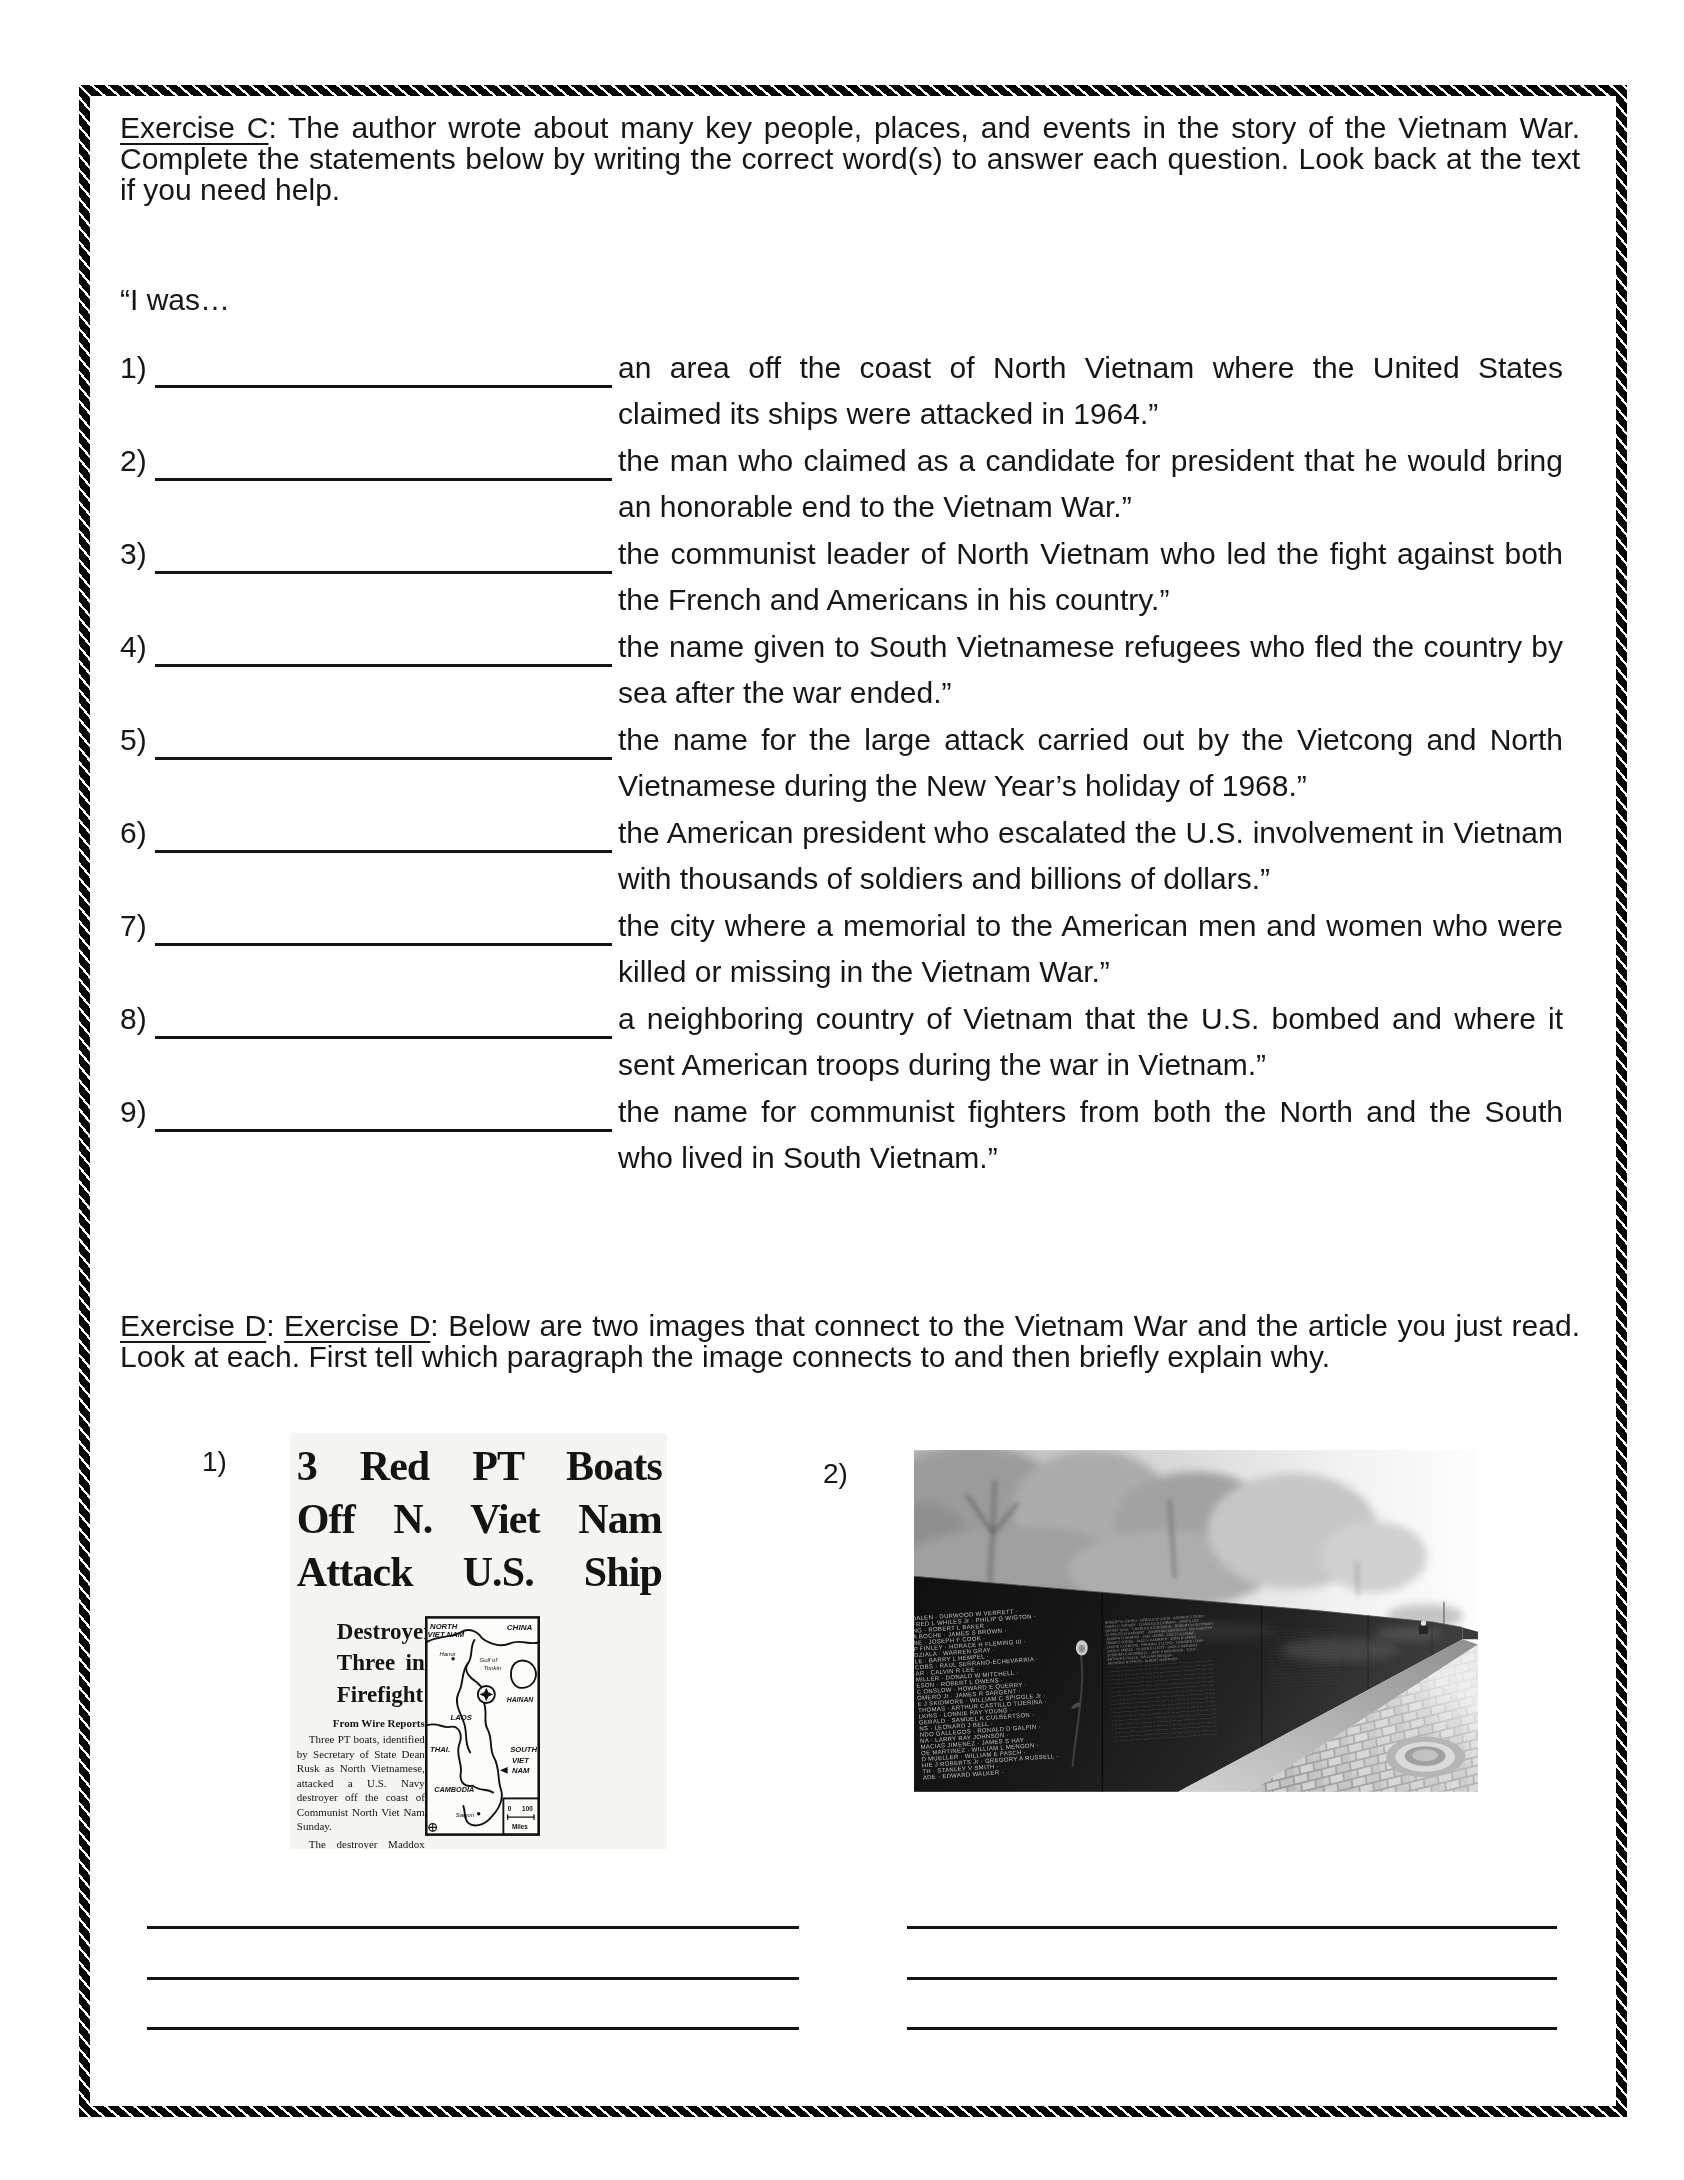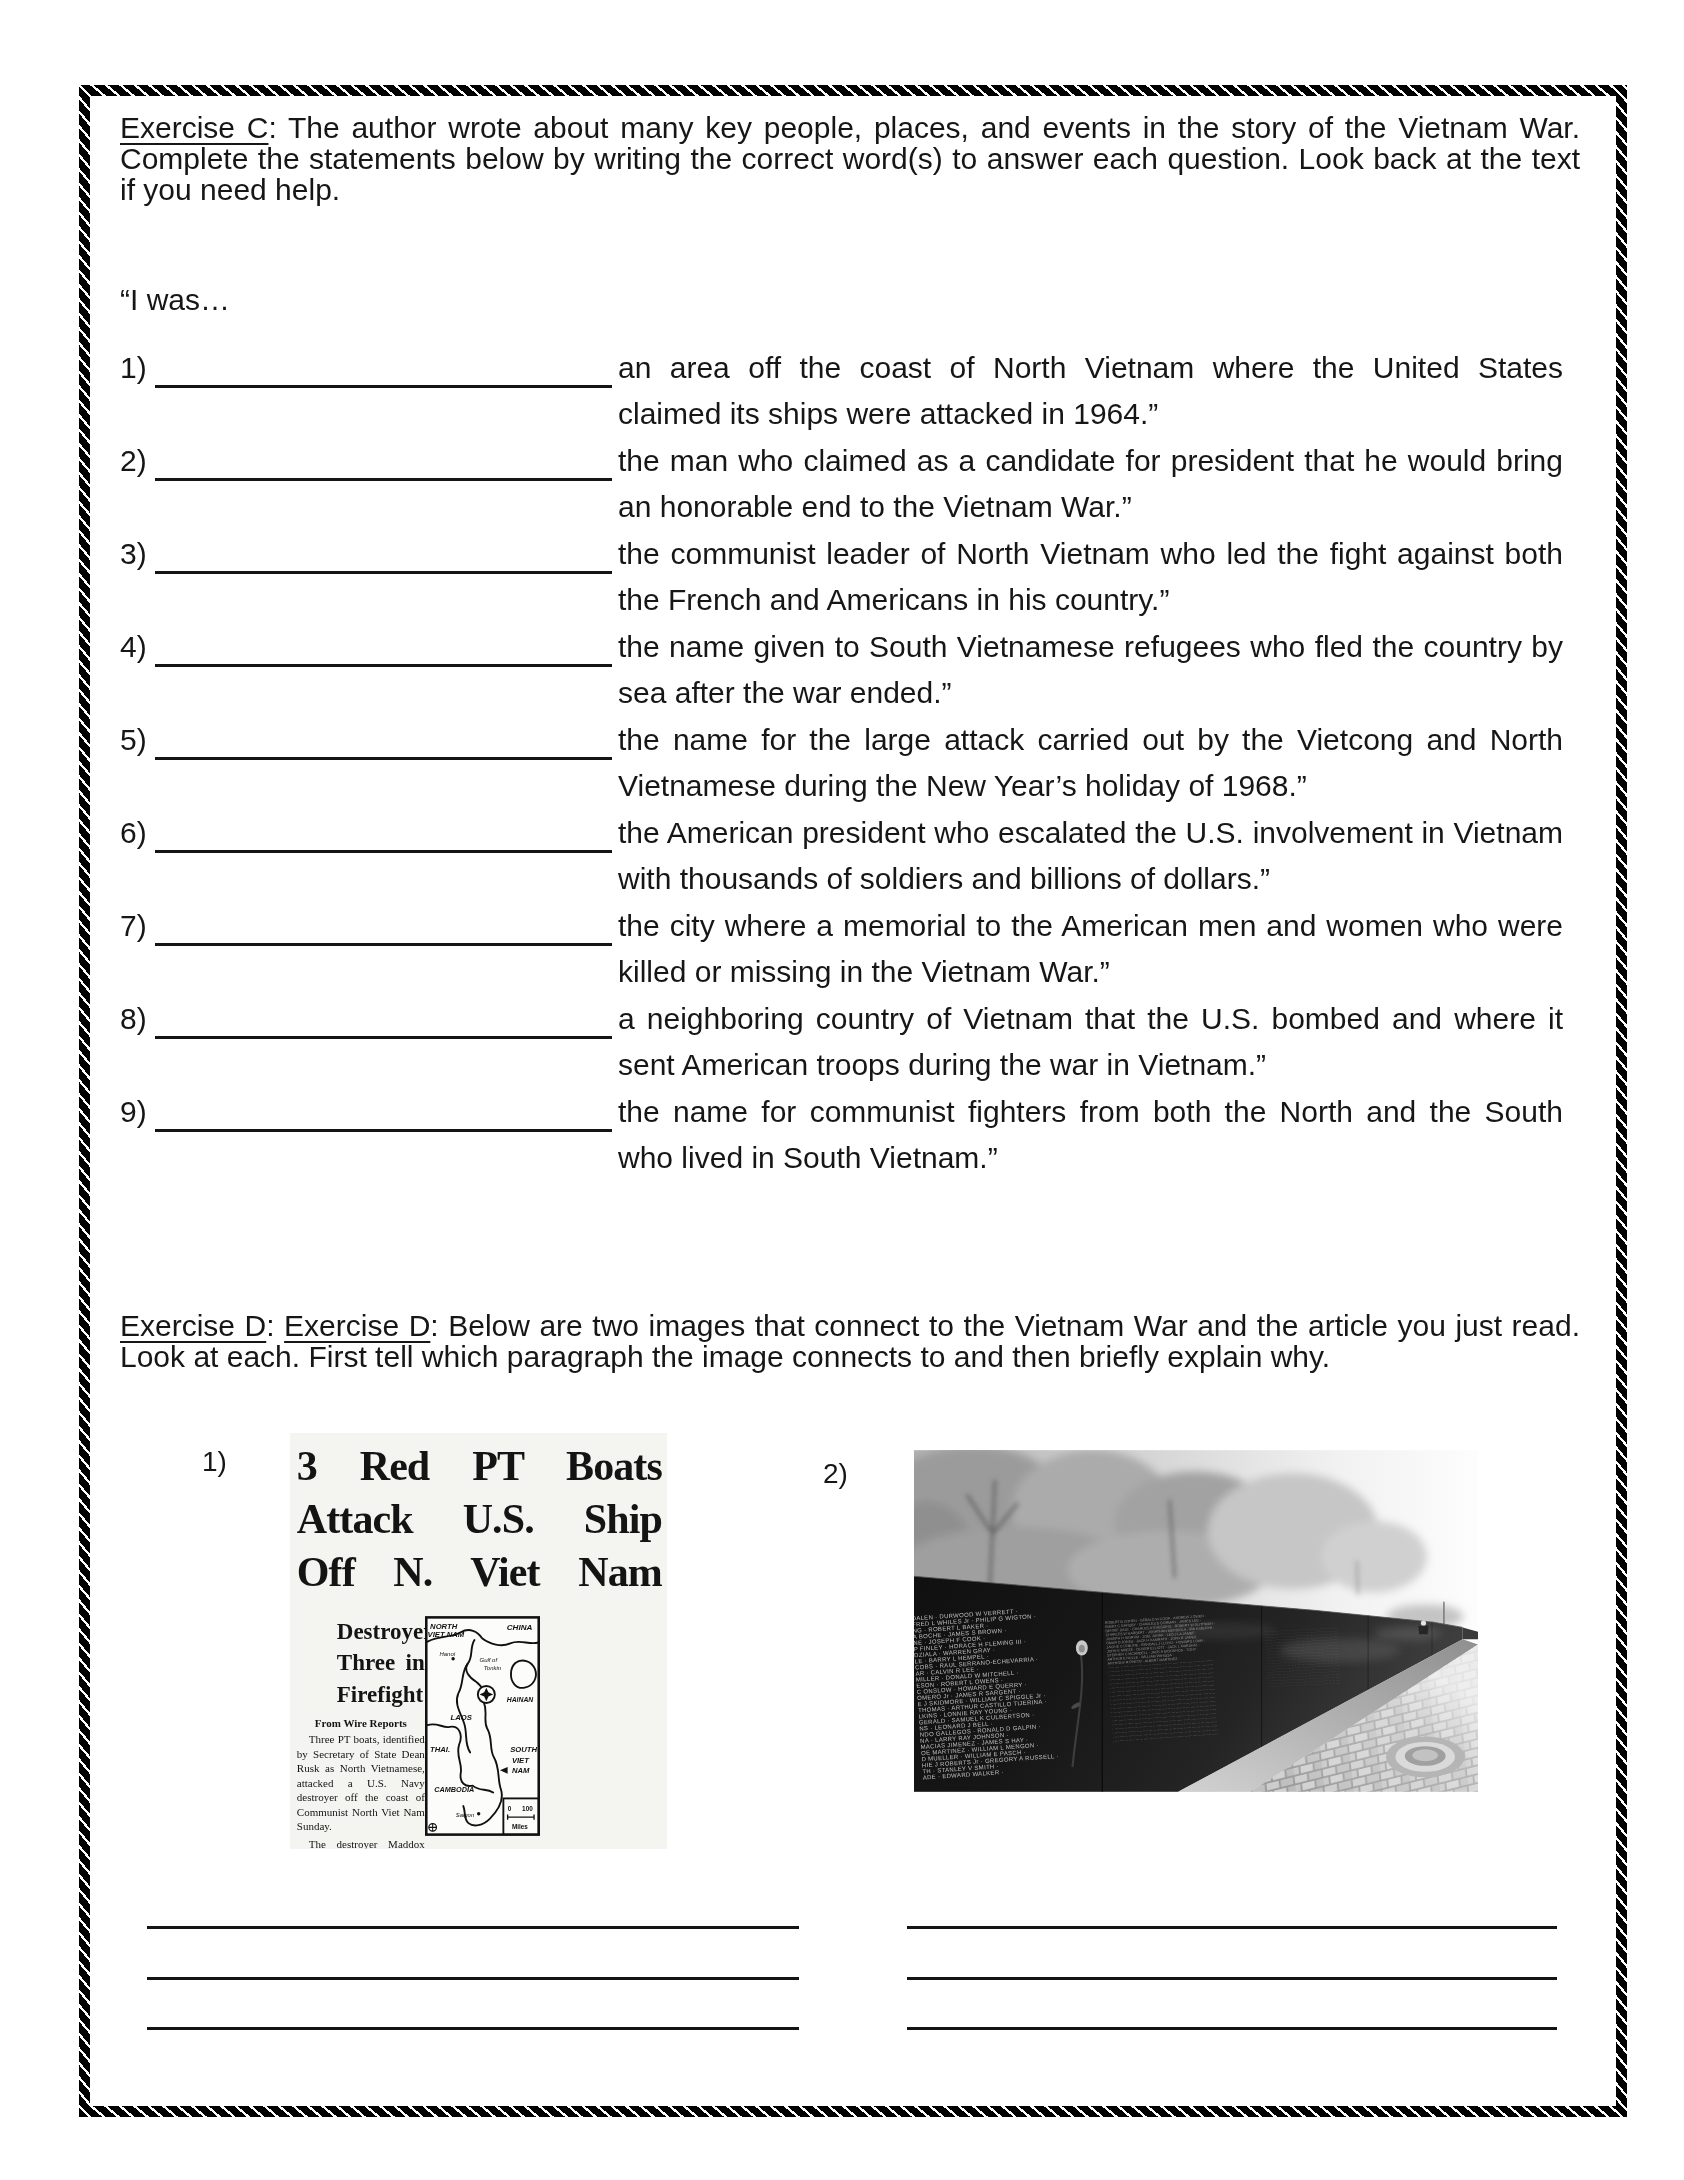--- a/index.html
+++ b/index.html
@@ -24,21 +24,21 @@
   .clipping{position:absolute;left:290px;top:1433px;width:377px;height:416px;
             background:#f4f4f1;overflow:hidden;color:#141414;}
   .headline{font-family:"Liberation Serif",serif;font-weight:bold;font-size:42px;
             line-height:53px;letter-spacing:-0.9px;padding:6.8px 5.1px 0 6.8px;}
   .headline div{text-align-last:justify;}
   .news-cols{display:flex;padding:17px 0 0 6.8px;}
   .news-left{width:128px;flex:none;}
   .subhead{font-family:"Liberation Serif",serif;font-weight:bold;font-size:23px;line-height:31.5px;}
   .subhead div{text-align-last:justify;margin-left:40px;}
   .byline{font-family:"Liberation Serif",serif;font-weight:bold;font-size:11px;
-          text-align:center;margin:6.8px 0 3.4px 0;}
+          text-align:right;margin:6.8px 0 3.4px 0;}
   .news-body{font-family:"Liberation Serif",serif;font-size:11px;line-height:14.5px;
              text-align:justify;text-indent:12px;margin:0;}
   .news-body + .news-body{margin-top:2.6px;}
   .mapbox{width:115px;height:220px;flex:none;}
   .photo{position:absolute;left:914px;top:1450px;width:564px;height:342px;overflow:hidden;}
   .ans{position:absolute;border-top:3.4px solid #141414;height:0;}
   svg text{font-family:"Liberation Sans",sans-serif;}
 </style>
 </head>
 <body>
@@ -117,22 +117,22 @@
   </div>
 
   <div class="exd"><span class="ul">Exercise D</span><span>: </span><span class="ul">Exercise D</span><span>: Below are two images that connect to the Vietnam War and the article you just read. Look at each. First tell which paragraph the image connects to and then briefly explain why.</span></div>
 
   <div class="fig-label" style="left:202px;top:1446px;">1)</div>
   <div class="fig-label" style="left:823px;top:1458px;">2)</div>
 
   <div class="clipping">
     <div class="headline">
       <div>3 Red PT Boats</div>
+      <div>Off N. Viet Nam</div>
       <div>Attack U.S. Ship</div>
-      <div>Off N. Viet Nam</div>
     </div>
     <div class="news-cols">
       <div class="news-left">
         <div class="subhead">
           <div>Destroyer</div>
           <div>Three in</div>
           <div>Firefight</div>
         </div>
         <div class="byline">From Wire Reports</div>
         <p class="news-body">Three PT boats, identified by Secretary of State Dean Rusk as North Vietnamese, attacked a U.S. Navy destroyer off the coast of Communist North Viet Nam Sunday.</p>

